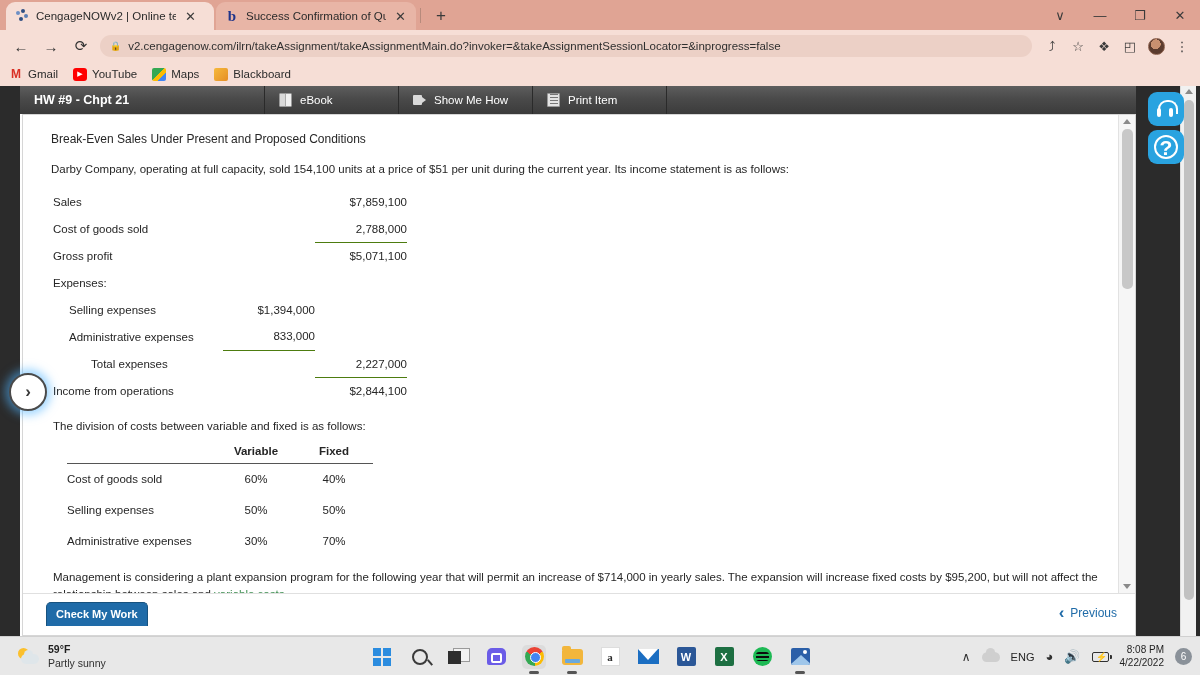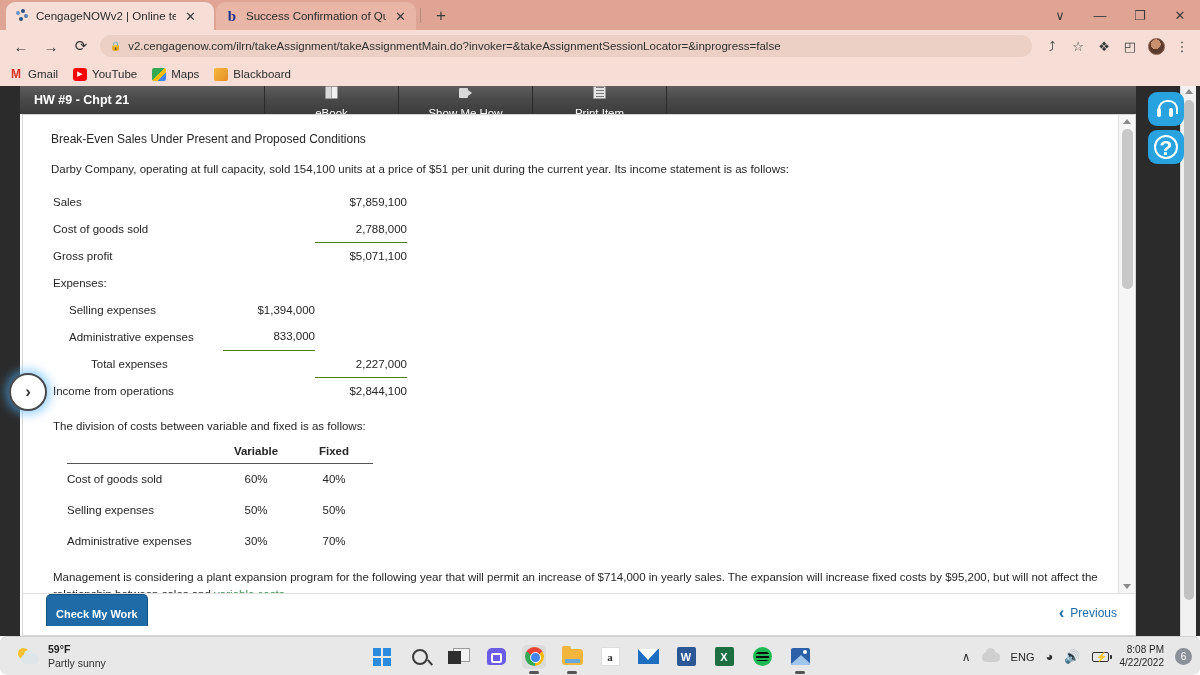--- a/index.html
+++ b/index.html
@@ -128,21 +128,21 @@
     position: absolute; left: 20px; top: 0; width: 1116px; height: 28px;
     background: linear-gradient(180deg,#5d5d5d 0%,#4a4a4a 45%,#3b3b3b 100%);
     display: flex; align-items: stretch;
   }
   .tb-cell {
     display: flex; align-items: center; gap: 8px;
     padding: 0 14px; color: #ffffff; font-size: 11.5px;
     border-right: 1px solid #2a2a2a;
   }
   .tb-cell.title { width: 245px; font-weight: bold; font-size: 12.5px; }
-  .tb-cell.btn { width: 134px; flex-direction: column; }
+  .tb-cell.btn { width: 134px; }
   .tb-icon { width: 13px; height: 14px; flex: 0 0 13px; }
   .ico-book {
     background: linear-gradient(90deg,#d9d9d9 0 48%, #aaa 48% 52%, #f0f0f0 52% 100%);
     border: 1px solid #9a9a9a; border-radius: 1px;
   }
   .ico-video { position: relative; }
   .ico-video::before {
     content:''; position:absolute; left:0; top:2px; width:9px; height:10px;
     background:#d9d9d9; border-radius:1px;
   }
@@ -207,23 +207,23 @@
 
   .q-final { font-size: 11.5px; margin: 13px 0 0 2px; width: 1055px; }
   .q-final a { color: #3f8f52; text-decoration: none; }
   .q-required { font-size: 11.5px; font-weight: bold; margin: 14px 0 0 2px; }
 
   .content-footer {
     position: absolute; left: 0; bottom: 0; width: 1114px; height: 42px;
     background: #ffffff; border-top: 1px solid #e0e0e0;
   }
   .check-btn {
-    position: absolute; left: 23px; top: 0;
+    position: absolute; left: 23px; top: 8px;
     background: #1f6ba8; color: #ffffff; font-size: 11px; font-weight: bold;
-    padding: 13px 9px 6px 9px; border-radius: 5px 5px 0 0;
+    padding: 5px 9px 6px 9px; border-radius: 5px 5px 0 0;
     border: 1px solid #17527f; border-bottom: none;
   }
   .prev-btn {
     position: absolute; right: 20px; top: 12px;
     display: flex; align-items: center; gap: 6px;
     color: #1f6ba8; font-size: 12px;
   }
   .prev-chev { font-size: 17px; line-height: 12px; font-weight: bold; }
 
   
@@ -256,21 +256,21 @@
     border-radius: 50%; background: #ffffff; border: 2px solid #4a4a4a;
     display: flex; align-items: center; justify-content: center;
     font-size: 17px; color: #3a3a3a; font-weight: bold;
     box-shadow: 0 0 10px 4px rgba(80,180,255,0.55);
     z-index: 10;
   }
 
   
   .taskbar {
     position: absolute; left: 0; top: 636px; width: 1200px; height: 39px;
-    background: #e8e8e8; border-top: 1px solid #d0d0d0; border-radius: 7px;
+    background: #e8e8e8; border-top: 1px solid #d0d0d0;
   }
   .weather {
     position: absolute; left: 18px; top: 6px; display: flex; align-items: center; gap: 8px;
   }
   .wx-icon { position: relative; width: 22px; height: 18px; }
   .wx-icon .sun {
     position: absolute; left: 0; top: 0; width: 11px; height: 11px;
     background: #fbc02d; border-radius: 50%;
   }
   .wx-icon .cloud {

